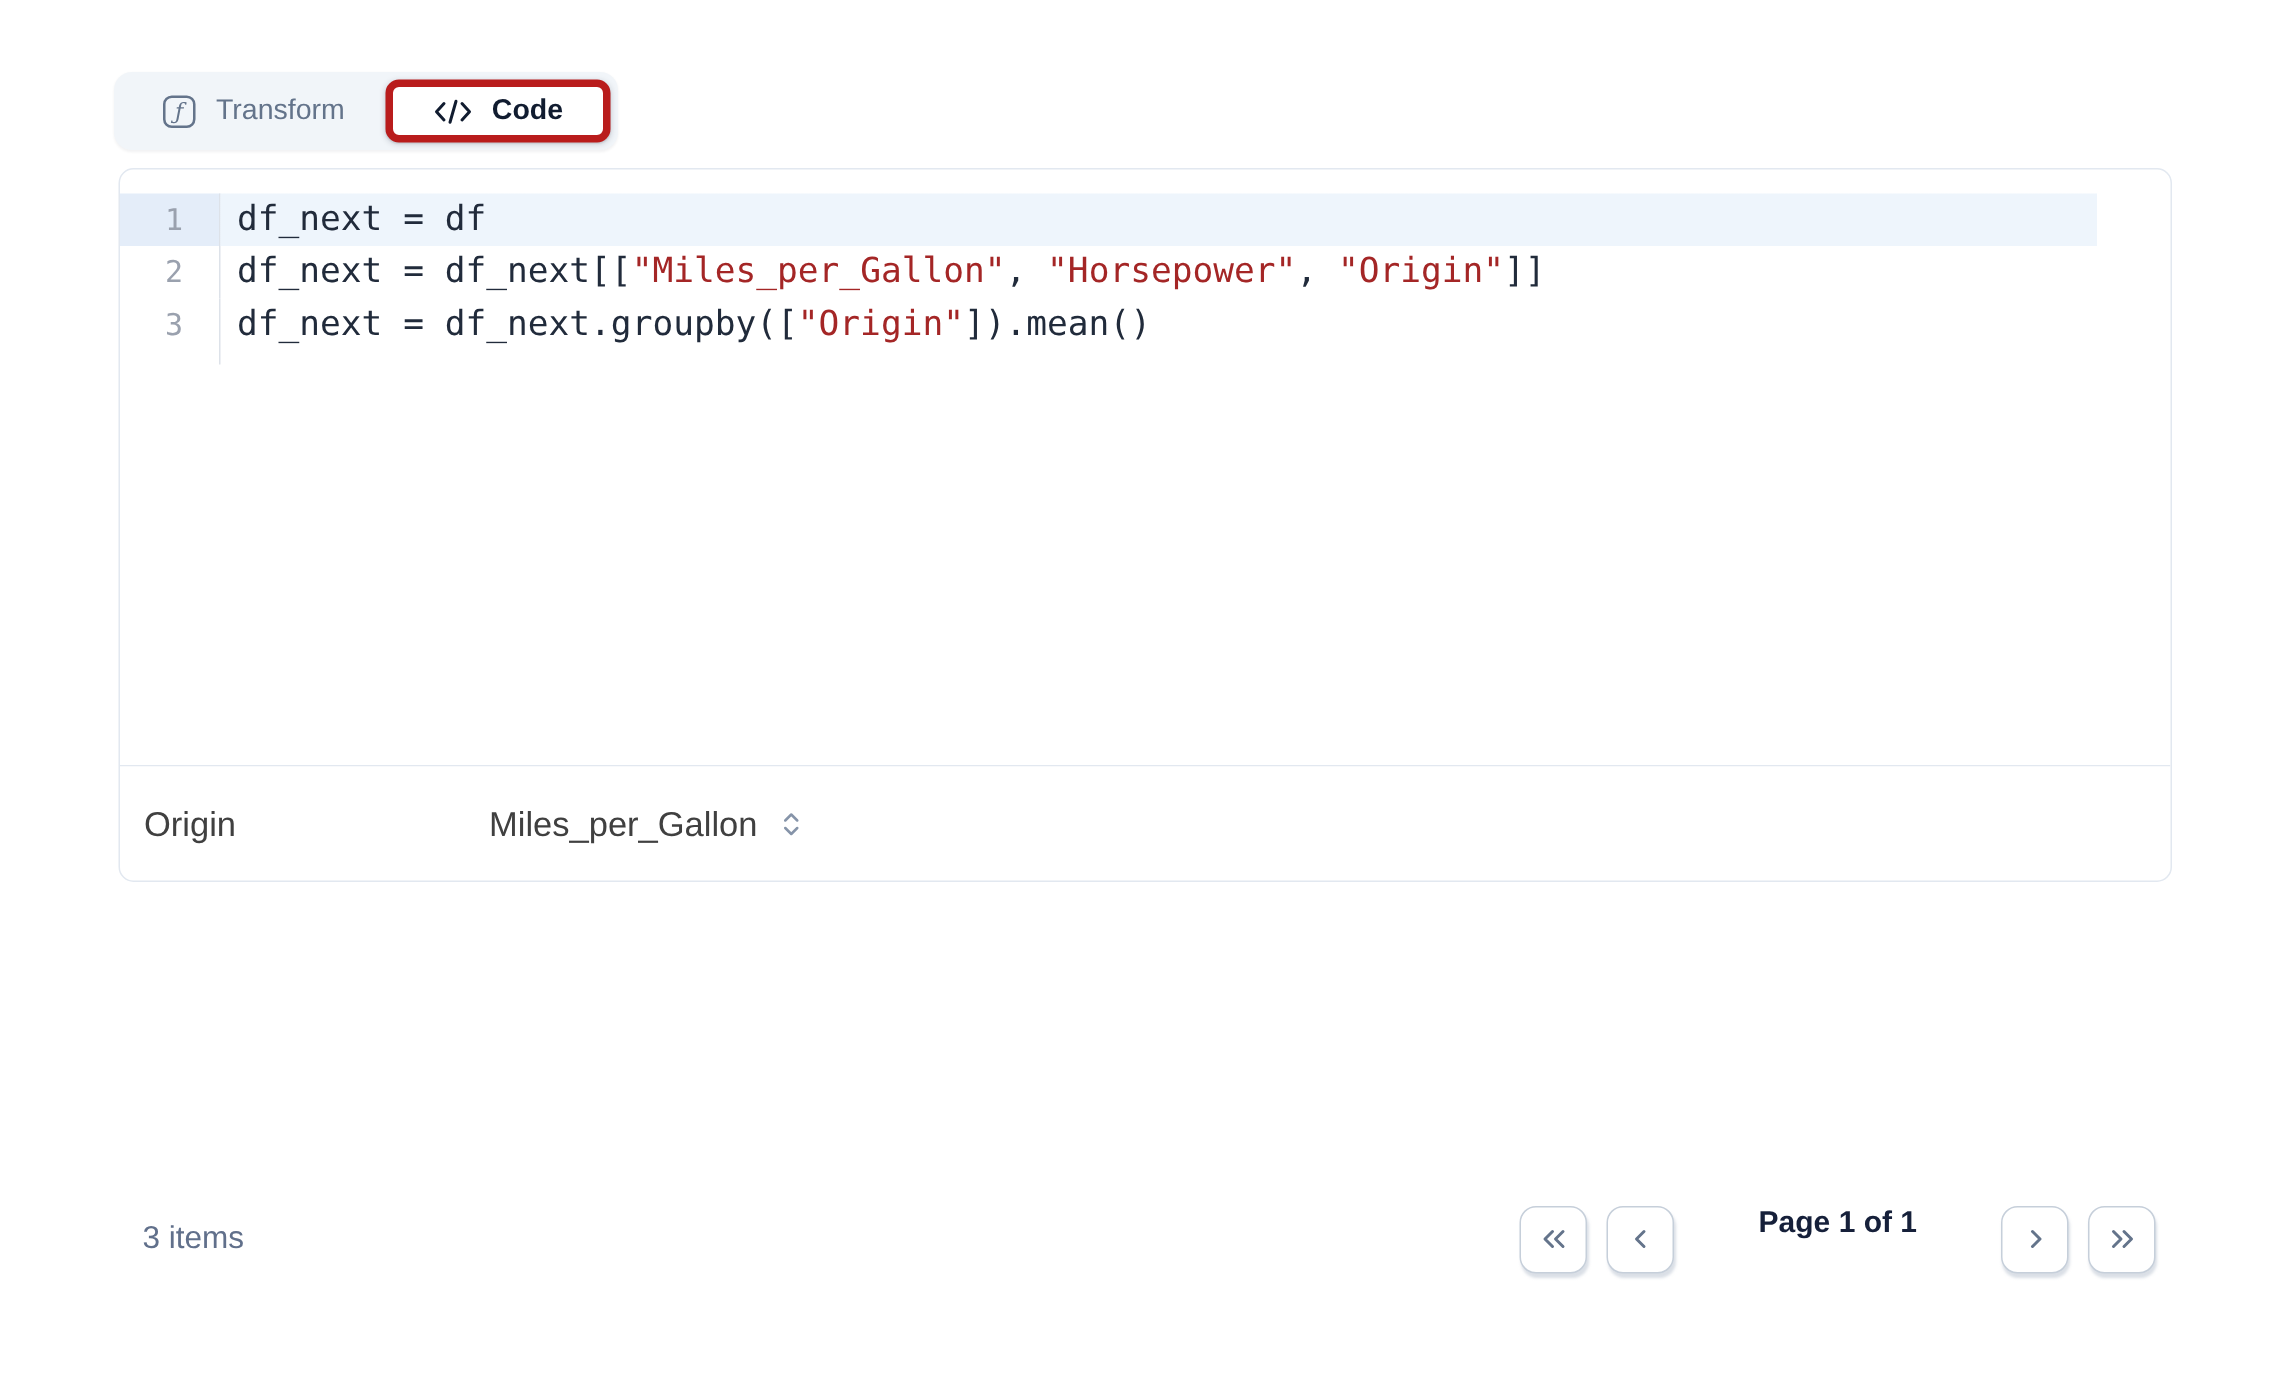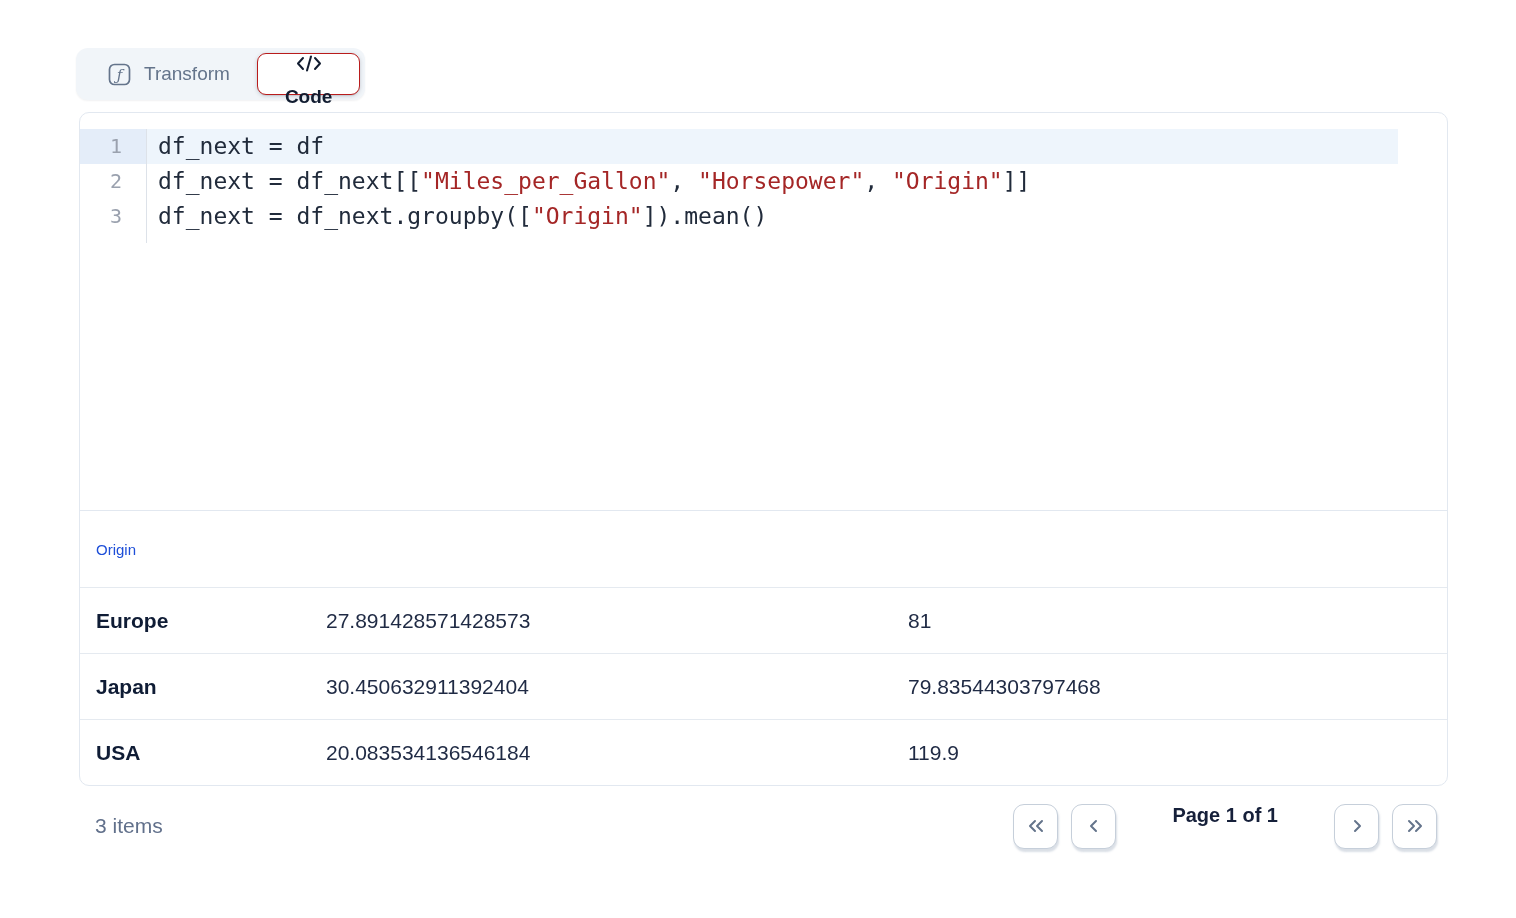--- a/index.html
+++ b/index.html
@@ -16,23 +16,22 @@
     background:#f1f5f9; border-radius:12px; display:flex; align-items:center;
     padding:5px; box-shadow:0 1px 2px rgba(15,23,42,.06);
   }
   .tab {
     height:42px; display:flex; align-items:center; gap:13px;
     padding:0 27px; border-radius:9px; cursor:pointer; white-space:nowrap;
   }
   .tab-inactive { color:#64748b; font-size:19px; font-weight:500; }
   .tab-active {
     background:#ffffff; color:#111c30; font-size:19px; font-weight:700;
-    border:1px solid #b91c1c;
+    border:5px solid #b91c1c;
     box-shadow:0 1px 4px rgba(15,23,42,.18), 0 1px 1px rgba(15,23,42,.08);
-    flex-direction:column;
   }
   .tab .icn { display:flex; align-items:center; }
 
   
   .panel {
     position:absolute; left:79px; top:112px; width:1369px;
     border:1px solid var(--border-color); border-radius:10px; background:#fff;
   }
 
   
@@ -55,21 +54,21 @@
       var(--active-line-bg) calc(100% - 49px), transparent calc(100% - 49px));
   }
   .tok-string { color:var(--string-color); }
   .tok-plain { color:#212b3b; }
 
   
   .thead, .trow { display:grid; grid-template-columns:230px 582px 1fr; }
   .thead { height:76px; }
   .th {
     display:flex; align-items:center; gap:15px; padding:0 16px;
-    color:#1d4ed8; font-size:15px; font-weight:400;
+    color:#404040; font-size:23px; font-weight:400;
   }
   .sort-icon { flex:0 0 auto; }
   .sort-icon polyline {
     stroke:#8694a9; stroke-width:1.7; fill:none;
     stroke-linecap:round; stroke-linejoin:round;
   }
   .trow { height:66px; border-top:1px solid #e5eaf0; }
   .trow:last-child { border-radius:0 0 10px 10px; }
   .td {
     display:flex; align-items:center; padding:0 16px;
@@ -149,36 +148,26 @@
         <div class="code-line filler">
           <div class="gutter-cell"></div>
           <div class="code-cell"></div>
         </div>
       </div>
     <div class="datatable">
       <div class="thead" id="thead">
           <div class="th">
             <span>Origin</span>
           </div>
-        </div>
-      <div id="tbody">
-          <div class="trow">
-            <div class="td td-index">Europe</div>
-            <div class="td">27.891428571428573</div>
-            <div class="td">81</div>
-          </div>
-          <div class="trow">
-            <div class="td td-index">Japan</div>
-            <div class="td">30.450632911392404</div>
-            <div class="td">79.83544303797468</div>
-          </div>
-          <div class="trow">
-            <div class="td td-index">USA</div>
-            <div class="td">20.083534136546184</div>
-            <div class="td">119.9</div>
+          <div class="th">
+            <span>Miles_per_Gallon</span>
+            <svg class="sort-icon" width="15" height="21" viewBox="0 0 15 21">
+              <polyline points="3.5,8 7.5,4 11.5,8"></polyline>
+              <polyline points="3.5,13 7.5,17 11.5,13"></polyline>
+            </svg>
           </div>
         </div>
     </div>
   </div>
 
   <div class="footer">
     <div class="items-count">3 items</div>
     <div class="pager">
       <button class="pgbtn">
         <svg width="22" height="20" viewBox="0 0 22 20">

